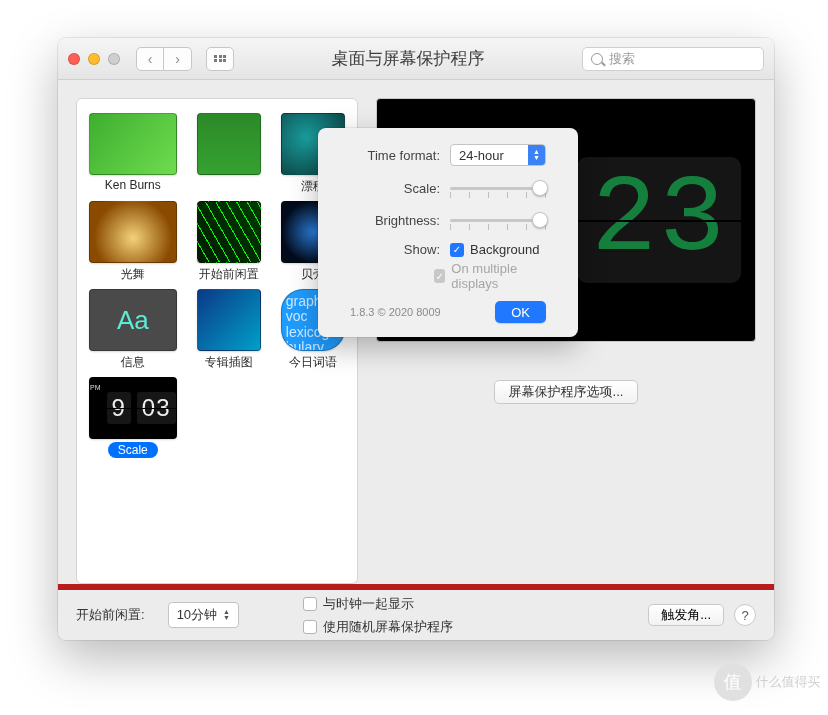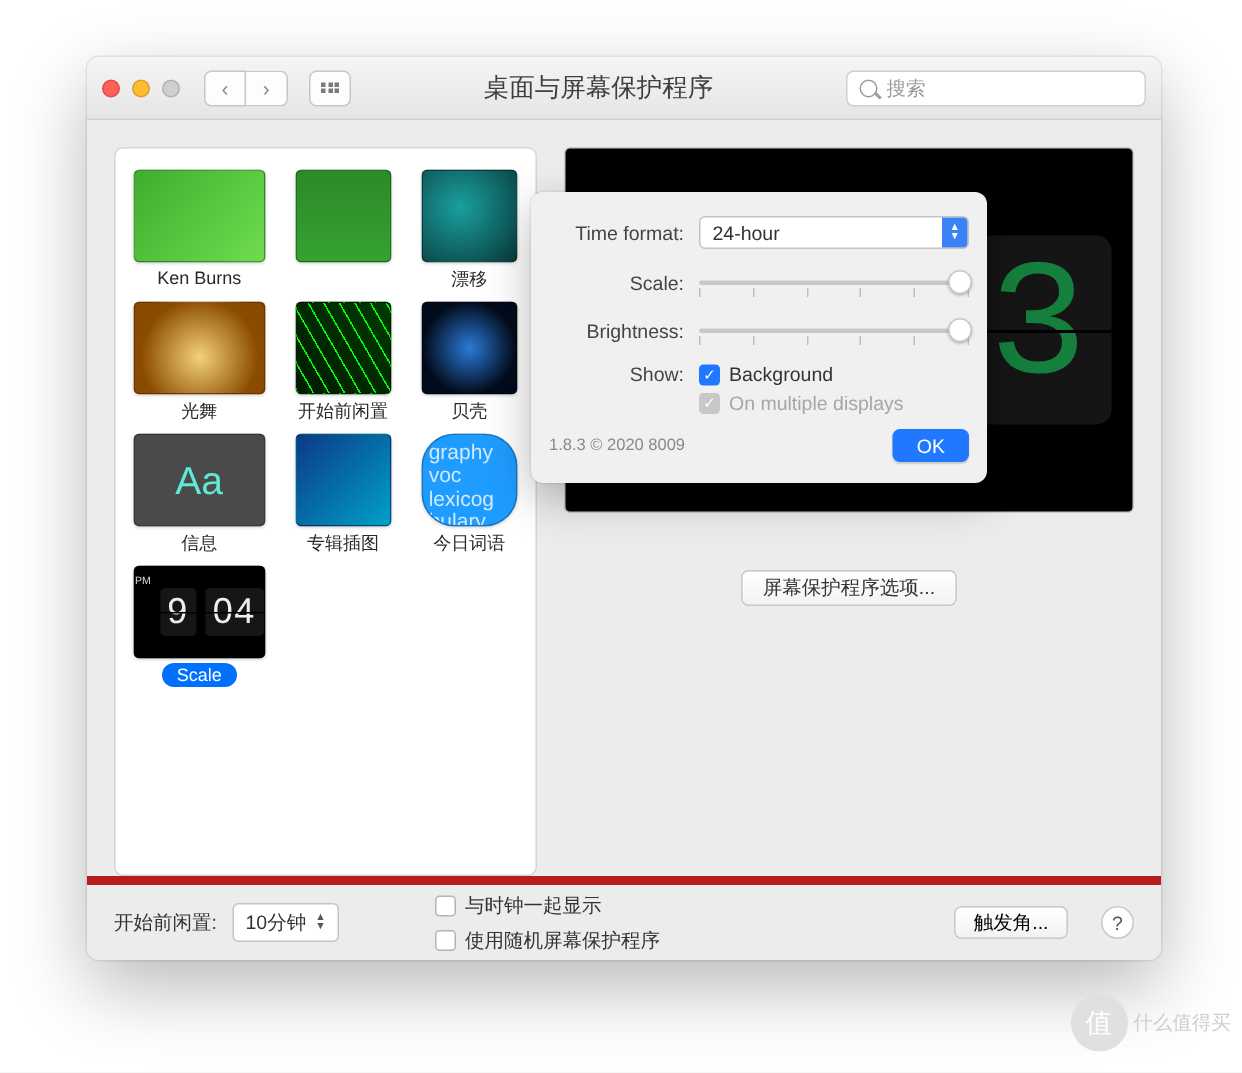--- a/index.html
+++ b/index.html
@@ -38,21 +38,21 @@
   .nav-btn:first-child{border-radius:5px 0 0 5px;}
   .nav-btn:last-child{border-radius:0 5px 5px 0;border-left:none;}
   .grid-btn{
     width:28px;height:24px;border:1px solid #c7c7c7;background:#fdfdfd;border-radius:5px;
     display:flex;align-items:center;justify-content:center;color:#7a7a7a;margin-left:6px;
   }
   .grid-glyph{display:grid;grid-template:repeat(2,3px)/repeat(3,3px);gap:1.5px;}
   .grid-glyph span{background:#7a7a7a;}
   .win-title{flex:1;text-align:center;font-size:17px;color:#3e3e3e;}
   .searchbox{
-    width:200px;height:24px;border:1px solid #cfcfcf;border-radius:5px;background:#fff;
+    width:182px;height:24px;border:1px solid #cfcfcf;border-radius:5px;background:#fff;
     display:flex;align-items:center;gap:6px;padding:0 8px;color:#9a9a9a;font-size:13px;
   }
   .mag{width:12px;height:12px;border:1.6px solid #9a9a9a;border-radius:50%;position:relative;}
   .mag::after{content:"";position:absolute;width:5px;height:1.6px;background:#9a9a9a;right:-4px;bottom:-1px;transform:rotate(45deg);}
   .body{display:flex;padding:18px 18px 0;gap:18px;height:calc(100% - 42px - 56px);}
   .gallery-wrap{
     width:282px;height:100%;
     border:1px solid #d5d5d5;border-radius:6px;background:#fff;
     padding:14px 12px 10px;
     overflow:hidden;
@@ -83,36 +83,36 @@
     background:linear-gradient(#fff,#f2f2f2);font-size:13px;color:#333;
   }
   .footer{
     position:absolute;left:0;right:0;bottom:0;height:56px;
     border-top:6px solid #b91c1c;background:#ececec;
     display:flex;align-items:center;padding:0 18px;font-size:13px;color:#333;
     gap:10px;
   }
   .select{
     height:22px;border:1px solid #c4c4c4;border-radius:4px;background:#fff;
-    display:inline-flex;align-items:center;padding:12px 8px;gap:6px;font-size:13px;
+    display:inline-flex;align-items:center;padding:12px 8px;gap:6px;font-size:13px;margin-left:13px;
   }
   .chev{display:inline-flex;flex-direction:column;font-size:7px;line-height:6px;color:#555;}
   .footer-mid{margin-left:54px;display:flex;flex-direction:column;gap:5px;}
   .chk{display:flex;align-items:center;gap:6px;}
   .chkbox{width:14px;height:14px;border:1px solid #b4b4b4;border-radius:3px;background:#fff;}
-  .footer-right{margin-left:auto;display:flex;align-items:center;gap:22px;}
+  .footer-right{margin-left:auto;display:flex;align-items:center;gap:10px;}
   .footer-btn{height:22px;padding:0 12px;border:1px solid #c9c9c9;border-radius:5px;background:linear-gradient(#fff,#f2f2f2);font-size:13px;}
   .help{width:22px;height:22px;border:1px solid #c9c9c9;border-radius:50%;background:#fff;display:flex;align-items:center;justify-content:center;color:#555;}
 
   
   .popover{
-    position:absolute;left:260px;top:90px;width:304px;
-    background:#f0f0f0;border-radius:8px;padding:16px 12px 14px;
+    position:absolute;left:260px;top:90px;width:260px;
+    background:#f0f0f0;border-radius:8px;padding:16px 32px 14px;
     box-shadow:0 10px 30px rgba(0,0,0,.28),0 0 0 1px rgba(0,0,0,.06);
-    font-size:13px;color:#333;z-index:30;margin-left:36px;
+    font-size:13px;color:#333;z-index:30;
   }
   .prow{display:flex;align-items:center;margin-bottom:12px;gap:10px;}
   .plabel{width:90px;text-align:right;color:#444;}
   .select-blue{
     flex:1;height:22px;background:#fff;border:1px solid #c4c4c4;border-radius:4px;
     display:flex;align-items:center;justify-content:space-between;padding:0 6px 0 8px;
   }
   .caps{width:17px;height:100%;background:#3b82f6;border-radius:0 3px 3px 0;display:flex;flex-direction:column;align-items:center;justify-content:center;color:#fff;font-size:7px;line-height:6px;margin-right:-6px;}
   .slider{flex:1;position:relative;height:20px;}
   .track{position:absolute;left:0;right:0;top:9px;height:3px;border-radius:2px;background:#c7c7c7;}
@@ -214,21 +214,21 @@
             <span class="tlabel">专辑插图</span>
           </div>
           <div class="thumb">
             <div class="timg art-word" style="padding: 4px; font-size: 14px; color: rgb(207, 233, 255); flex-wrap: wrap; line-height: 1.1; font-weight: 500; border-radius: 22px;">graphy voc lexicog bulary</div>
             <span class="tlabel">今日词语</span>
           </div>
           <div class="thumb">
             <div class="timg art-fliqlo">
               <span style="font-size: 7px; color: rgb(221, 221, 221); align-self: flex-start; margin-top: 6px;">PM</span>
               <span class="miniflip">9</span>
-              <span class="miniflip">04</span>
+              <span class="miniflip">03</span>
             </div>
             <span class="badge">Scale</span>
           </div>
         </div>
     </div>
 
     <div class="preview-pane">
       <div class="preview">
         <div class="flip">09</div>
         <div class="flip">23</div>

